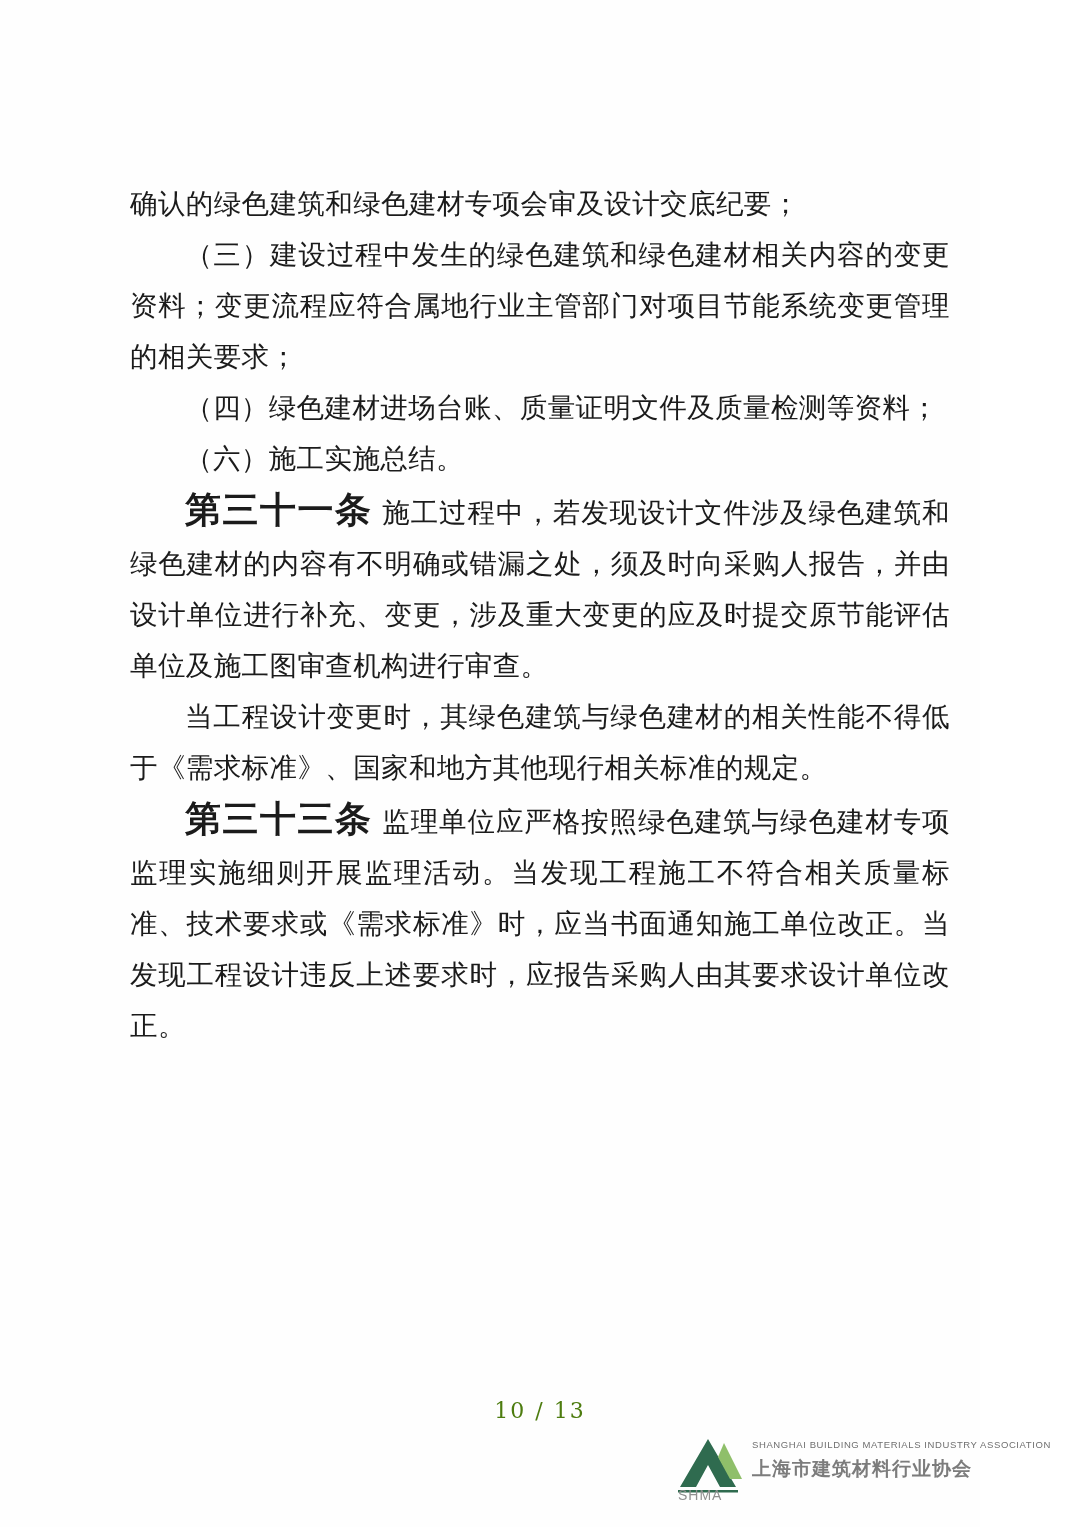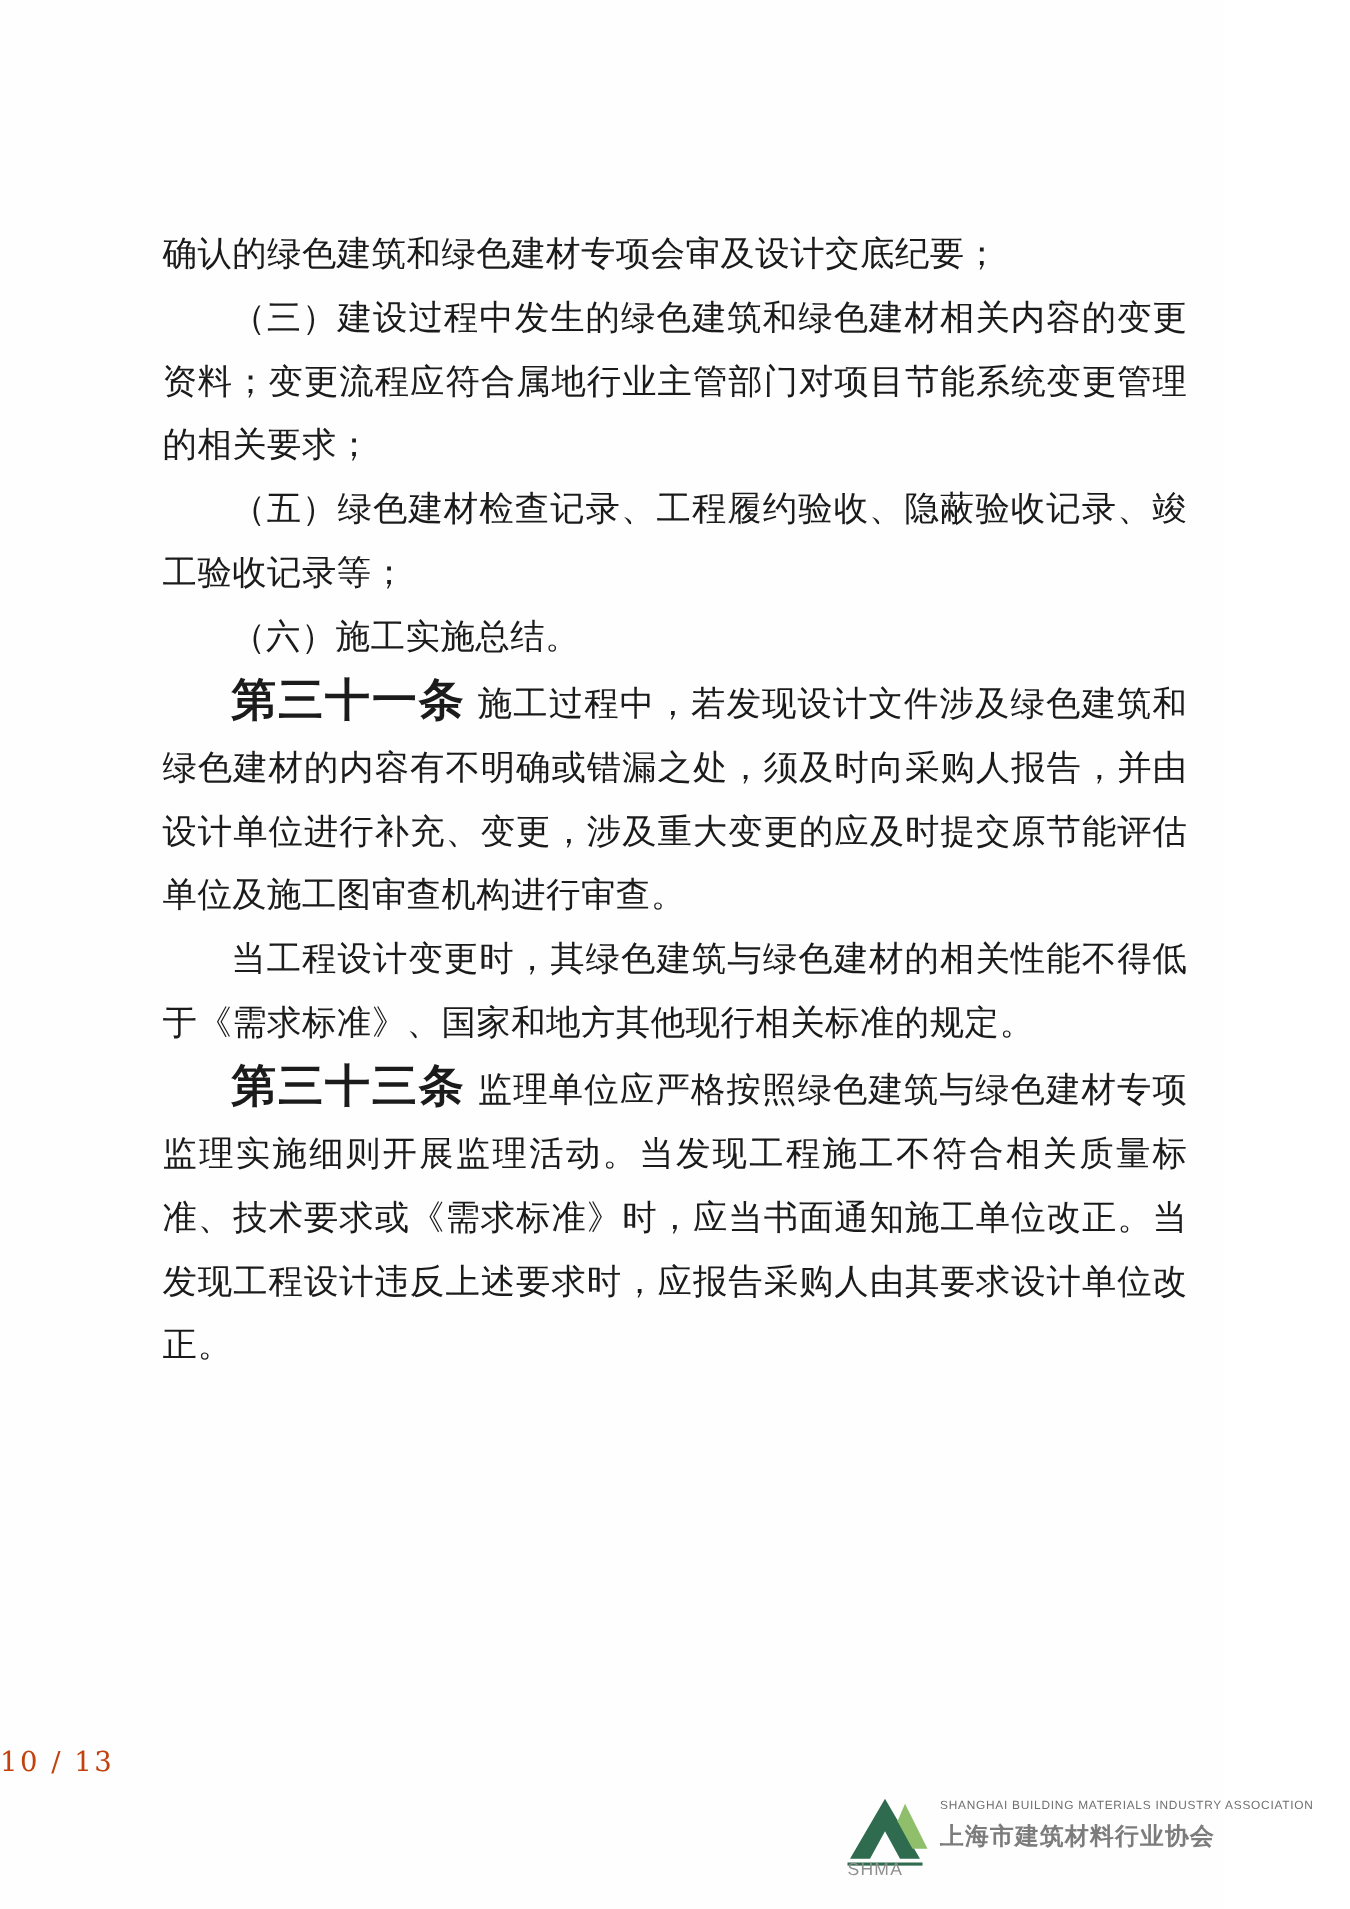--- a/index.html
+++ b/index.html
@@ -44,23 +44,24 @@
   .art-head {
     font-weight: bold;
     letter-spacing: 1px;
     font-size: 36px;
   }
   .footer-page {
     position: absolute;
     left: 0;
     top: 1398px;
     width: 1080px;
+    text-align: center;
     font-size: 22px;
     letter-spacing: 2px;
-    color: #c2410c;
+    color: #4d7c0f;
     font-family: "DejaVu Serif", "Liberation Serif", serif;
   }
   .logo-wrap {
     position: absolute;
     right: 18px;
     bottom: 16px;
     width: 290px;
     height: 78px;
   }
   .logo-mark {
@@ -107,22 +108,22 @@
 <body>
 
 <div class="page">
 
   <div class="content">
 
     <p class="para"><span>确认的绿色建筑和绿色建材专项会审及设计交底纪要；</span></p>
 
     <p class="para indent"><span>（三）建设过程中发生的绿色建筑和绿色建材相关内容的变更资料；变更流程应符合属地行业主管部门对项目节能系统变更管理的相关要求；</span></p>
 
+    <p class="para indent"><span>（四）绿色建材进场台账、质量证明文件及质量检测等资料；</span></p>
 
-    <p class="para indent"><span>（五）绿色建材检查记录、工程履约验收、隐蔽验收记录、竣工验收记录等；</span></p>
 
     <p class="para indent"><span>（六）施工实施总结。</span></p>
 
     <p class="para indent"><span class="art-head">第三十一条</span>&nbsp;<span>施工过程中，若发现设计文件涉及绿色建筑和绿色建材的内容有不明确或错漏之处，须及时向采购人报告，并由设计单位进行补充、变更，涉及重大变更的应及时提交原节能评估单位及施工图审查机构进行审查。</span></p>
 
     <p class="para indent"><span>当工程设计变更时，其绿色建筑与绿色建材的相关性能不得低于《需求标准》、国家和地方其他现行相关标准的规定。</span></p>
 
 
     <p class="para indent"><span class="art-head">第三十三条</span>&nbsp;<span>监理单位应严格按照绿色建筑与绿色建材专项监理实施细则开展监理活动。当发现工程施工不符合相关质量标准、技术要求或《需求标准》时，应当书面通知施工单位改正。当发现工程设计违反上述要求时，应报告采购人由其要求设计单位改正。</span></p>
 

